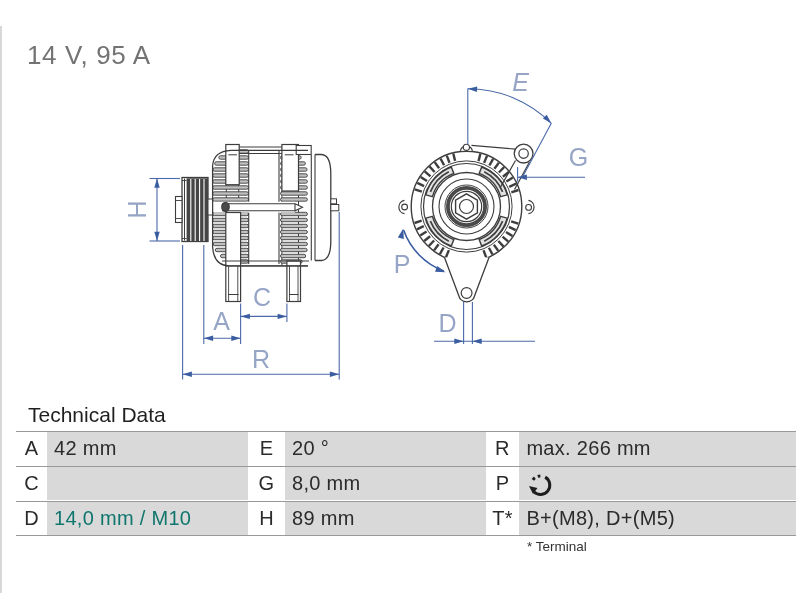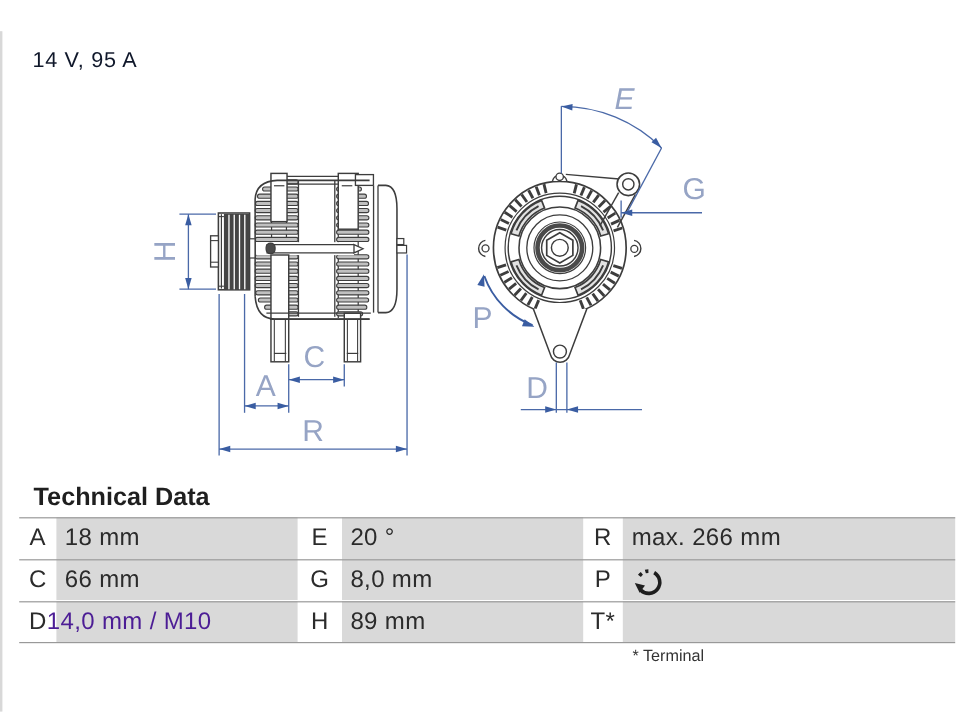--- a/index.html
+++ b/index.html
@@ -1,21 +1,21 @@
 <!DOCTYPE html>
 <html><head><meta charset="utf-8">
 <style>
 html,body{margin:0;padding:0;background:#fff}
 *{box-sizing:border-box;font-family:"Liberation Sans",sans-serif}
 #page{position:relative;width:800px;height:600px;background:#fff;overflow:hidden}
 </style></head>
 <body>
 <div id="page">
 <div style="position:absolute;left:0px;top:26px;width:1.5px;height:567px;background:#d8d8d8"></div>
-<div style="position:absolute;left:27px;top:40px;font-size:18px;color:#0f172a;letter-spacing:0.6px">14 V, 95 A</div>
+<div style="position:absolute;left:27px;top:40px;font-size:26px;color:#737373;letter-spacing:0.6px">14 V, 95 A</div>
 <svg width="800" height="600" viewBox="0 0 800 600" xmlns="http://www.w3.org/2000/svg" style="position:absolute;left:0;top:0">
       <g>
         <line x1="226.3" y1="185" x2="226.3" y2="201.5" stroke="#3d3d3d" stroke-width="1"></line>
         <line x1="238.7" y1="185" x2="238.7" y2="201.5" stroke="#3d3d3d" stroke-width="1"></line>
         <line x1="281.9" y1="191" x2="281.9" y2="265" stroke="#3d3d3d" stroke-width="1"></line>
         <line x1="298.5" y1="191" x2="298.5" y2="265" stroke="#3d3d3d" stroke-width="1"></line>
         <rect x="231.5" y="149.8" width="17.0" height="3.4" rx="1.7" fill="#c0c0c0" stroke="#3d3d3d" stroke-width="0.9"></rect>
         <rect x="218.8" y="155.8" width="29.7" height="3.4" rx="1.7" fill="#c0c0c0" stroke="#3d3d3d" stroke-width="0.9"></rect>
         <rect x="280.5" y="155.8" width="20.7" height="3.4" rx="1.7" fill="#c0c0c0" stroke="#3d3d3d" stroke-width="0.9"></rect>
         <rect x="214.6" y="161.8" width="33.9" height="3.4" rx="1.7" fill="#c0c0c0" stroke="#3d3d3d" stroke-width="0.9"></rect>
@@ -206,49 +206,49 @@
         <text x="146" y="209.5" text-anchor="middle" style="font-family:&quot;Liberation Sans&quot;,sans-serif;font-size:25px;fill:#96a4c5;" transform="rotate(-90 146 209.5)">H</text>
         <text x="221.5" y="330" text-anchor="middle" style="font-family:&quot;Liberation Sans&quot;,sans-serif;font-size:25px;fill:#96a4c5;">A</text>
         <text x="262" y="305.5" text-anchor="middle" style="font-family:&quot;Liberation Sans&quot;,sans-serif;font-size:25px;fill:#96a4c5;">C</text>
         <text x="261" y="367.5" text-anchor="middle" style="font-family:&quot;Liberation Sans&quot;,sans-serif;font-size:25px;fill:#96a4c5;">R</text>
         <text x="520.5" y="91" text-anchor="middle" style="font-family:&quot;Liberation Sans&quot;,sans-serif;font-size:25px;fill:#96a4c5;font-style:italic;">E</text>
         <text x="578.5" y="166" text-anchor="middle" style="font-family:&quot;Liberation Sans&quot;,sans-serif;font-size:25px;fill:#96a4c5;">G</text>
         <text x="402" y="273" text-anchor="middle" style="font-family:&quot;Liberation Sans&quot;,sans-serif;font-size:25px;fill:#96a4c5;">P</text>
         <text x="447.5" y="332" text-anchor="middle" style="font-family:&quot;Liberation Sans&quot;,sans-serif;font-size:25px;fill:#96a4c5;">D</text>
       </g>
     </svg>
-<div style="position:absolute;left:28px;top:403px;font-size:21px;font-weight:bold;color:#1f1f1f">Technical Data</div>
+<div style="position:absolute;left:28px;top:403px;font-size:21px;font-weight:normal;color:#1f1f1f">Technical Data</div>
 <div style="position:absolute;left:47px;top:431px;width:201px;height:34.8px;background:#d9d9d9"></div>
     <div style="position:absolute;left:285px;top:431px;width:200.5px;height:34.8px;background:#d9d9d9"></div>
     <div style="position:absolute;left:519.4px;top:431px;width:276.6px;height:34.8px;background:#d9d9d9"></div>
     <div style="position:absolute;left:47px;top:465.8px;width:201px;height:34.7px;background:#d9d9d9"></div>
     <div style="position:absolute;left:285px;top:465.8px;width:200.5px;height:34.7px;background:#d9d9d9"></div>
     <div style="position:absolute;left:519.4px;top:465.8px;width:276.6px;height:34.7px;background:#d9d9d9"></div>
     <div style="position:absolute;left:47px;top:500.5px;width:201px;height:34.7px;background:#d9d9d9"></div>
     <div style="position:absolute;left:285px;top:500.5px;width:200.5px;height:34.7px;background:#d9d9d9"></div>
     <div style="position:absolute;left:519.4px;top:500.5px;width:276.6px;height:34.7px;background:#d9d9d9"></div>
     <div style="position:absolute;left:16px;top:431.0px;width:780px;height:1.2px;background:#999"></div>
     <div style="position:absolute;left:16px;top:465.8px;width:780px;height:1.2px;background:#999"></div>
     <div style="position:absolute;left:16px;top:500.5px;width:780px;height:1.2px;background:#999"></div>
     <div style="position:absolute;left:16px;top:535.2px;width:780px;height:1.2px;background:#999"></div>
     <div style="position:absolute;left:16px;top:431px;width:31px;height:34.8px;line-height:34.8px;text-align:center;font-size:20px;letter-spacing:0.3px;color:#2b2b2b">A</div>
-    <div style="position:absolute;left:54px;top:431px;height:34.8px;line-height:34.8px;font-size:20px;letter-spacing:0.3px;color:#2b2b2b;white-space:nowrap">18 mm</div>
+    <div style="position:absolute;left:54px;top:431px;height:34.8px;line-height:34.8px;font-size:20px;letter-spacing:0.3px;color:#2b2b2b;white-space:nowrap">42 mm</div>
     <div style="position:absolute;left:248px;top:431px;width:37px;height:34.8px;line-height:34.8px;text-align:center;font-size:20px;letter-spacing:0.3px;color:#2b2b2b">E</div>
     <div style="position:absolute;left:292px;top:431px;height:34.8px;line-height:34.8px;font-size:20px;letter-spacing:0.3px;color:#2b2b2b;white-space:nowrap">20 °</div>
     <div style="position:absolute;left:485.5px;top:431px;width:33.89999999999998px;height:34.8px;line-height:34.8px;text-align:center;font-size:20px;letter-spacing:0.3px;color:#2b2b2b">R</div>
     <div style="position:absolute;left:526.4px;top:431px;height:34.8px;line-height:34.8px;font-size:20px;letter-spacing:0.3px;color:#2b2b2b;white-space:nowrap">max. 266 mm</div>
     <div style="position:absolute;left:16px;top:465.8px;width:31px;height:34.7px;line-height:34.7px;text-align:center;font-size:20px;letter-spacing:0.3px;color:#2b2b2b">C</div>
-    <div style="position:absolute;left:54px;top:465.8px;height:34.7px;line-height:34.7px;font-size:20px;letter-spacing:0.3px;color:#2b2b2b;white-space:nowrap">66 mm</div>
     <div style="position:absolute;left:248px;top:465.8px;width:37px;height:34.7px;line-height:34.7px;text-align:center;font-size:20px;letter-spacing:0.3px;color:#2b2b2b">G</div>
     <div style="position:absolute;left:292px;top:465.8px;height:30px;line-height:34.7px;font-size:20px;letter-spacing:0.3px;color:#2b2b2b;white-space:nowrap">8,0 mm</div>
     <div style="position:absolute;left:485.5px;top:465.8px;width:33.89999999999998px;height:34.7px;line-height:34.7px;text-align:center;font-size:20px;letter-spacing:0.3px;color:#2b2b2b">P</div>
     <div style="position:absolute;left:16px;top:500.5px;width:31px;height:34.7px;line-height:34.7px;text-align:center;font-size:20px;letter-spacing:0.3px;color:#2b2b2b">D</div>
-    <div style="position:absolute;left:39px;top:500.5px;height:34.7px;line-height:34.7px;font-size:20px;letter-spacing:0.3px;color:#4c1d95;white-space:nowrap">14,0 mm / M10</div>
+    <div style="position:absolute;left:54px;top:500.5px;height:34.7px;line-height:34.7px;font-size:20px;letter-spacing:0.3px;color:#0f766e;white-space:nowrap">14,0 mm / M10</div>
     <div style="position:absolute;left:248px;top:500.5px;width:37px;height:34.7px;line-height:34.7px;text-align:center;font-size:20px;letter-spacing:0.3px;color:#2b2b2b">H</div>
     <div style="position:absolute;left:292px;top:500.5px;height:34.7px;line-height:34.7px;font-size:20px;letter-spacing:0.3px;color:#2b2b2b;white-space:nowrap">89 mm</div>
     <div style="position:absolute;left:485.5px;top:500.5px;width:33.89999999999998px;height:34.7px;line-height:34.7px;text-align:center;font-size:20px;letter-spacing:0.3px;color:#2b2b2b">T*</div>
+    <div style="position:absolute;left:526.4px;top:500.5px;height:34.7px;line-height:34.7px;font-size:20px;letter-spacing:0.3px;color:#2b2b2b;white-space:nowrap">B+(M8), D+(M5)</div>
 <svg width="28" height="28" viewBox="0 0 28 28" style="position:absolute;left:526px;top:471px" xmlns="http://www.w3.org/2000/svg">
 <path d="M19.15,6.15 A9.3,9.3 0 1 1 7.92,20.78" fill="none" stroke="#1e1e1e" stroke-width="3"></path>
 <path d="M6.88,8.87 A9.3,9.3 0 0 1 8.91,6.77" fill="none" stroke="#1e1e1e" stroke-width="3"></path>
 <path d="M11.78,5.31 A9.3,9.3 0 0 1 14.34,4.9" fill="none" stroke="#1e1e1e" stroke-width="3"></path>
 <polygon points="3.0,14.9 7.0,23.0 11.5,16.9" fill="#1e1e1e"></polygon>
 </svg>
 <div style="position:absolute;left:527px;top:539px;font-size:13.5px;color:#333">* Terminal</div>
 </div>
 </body></html>

